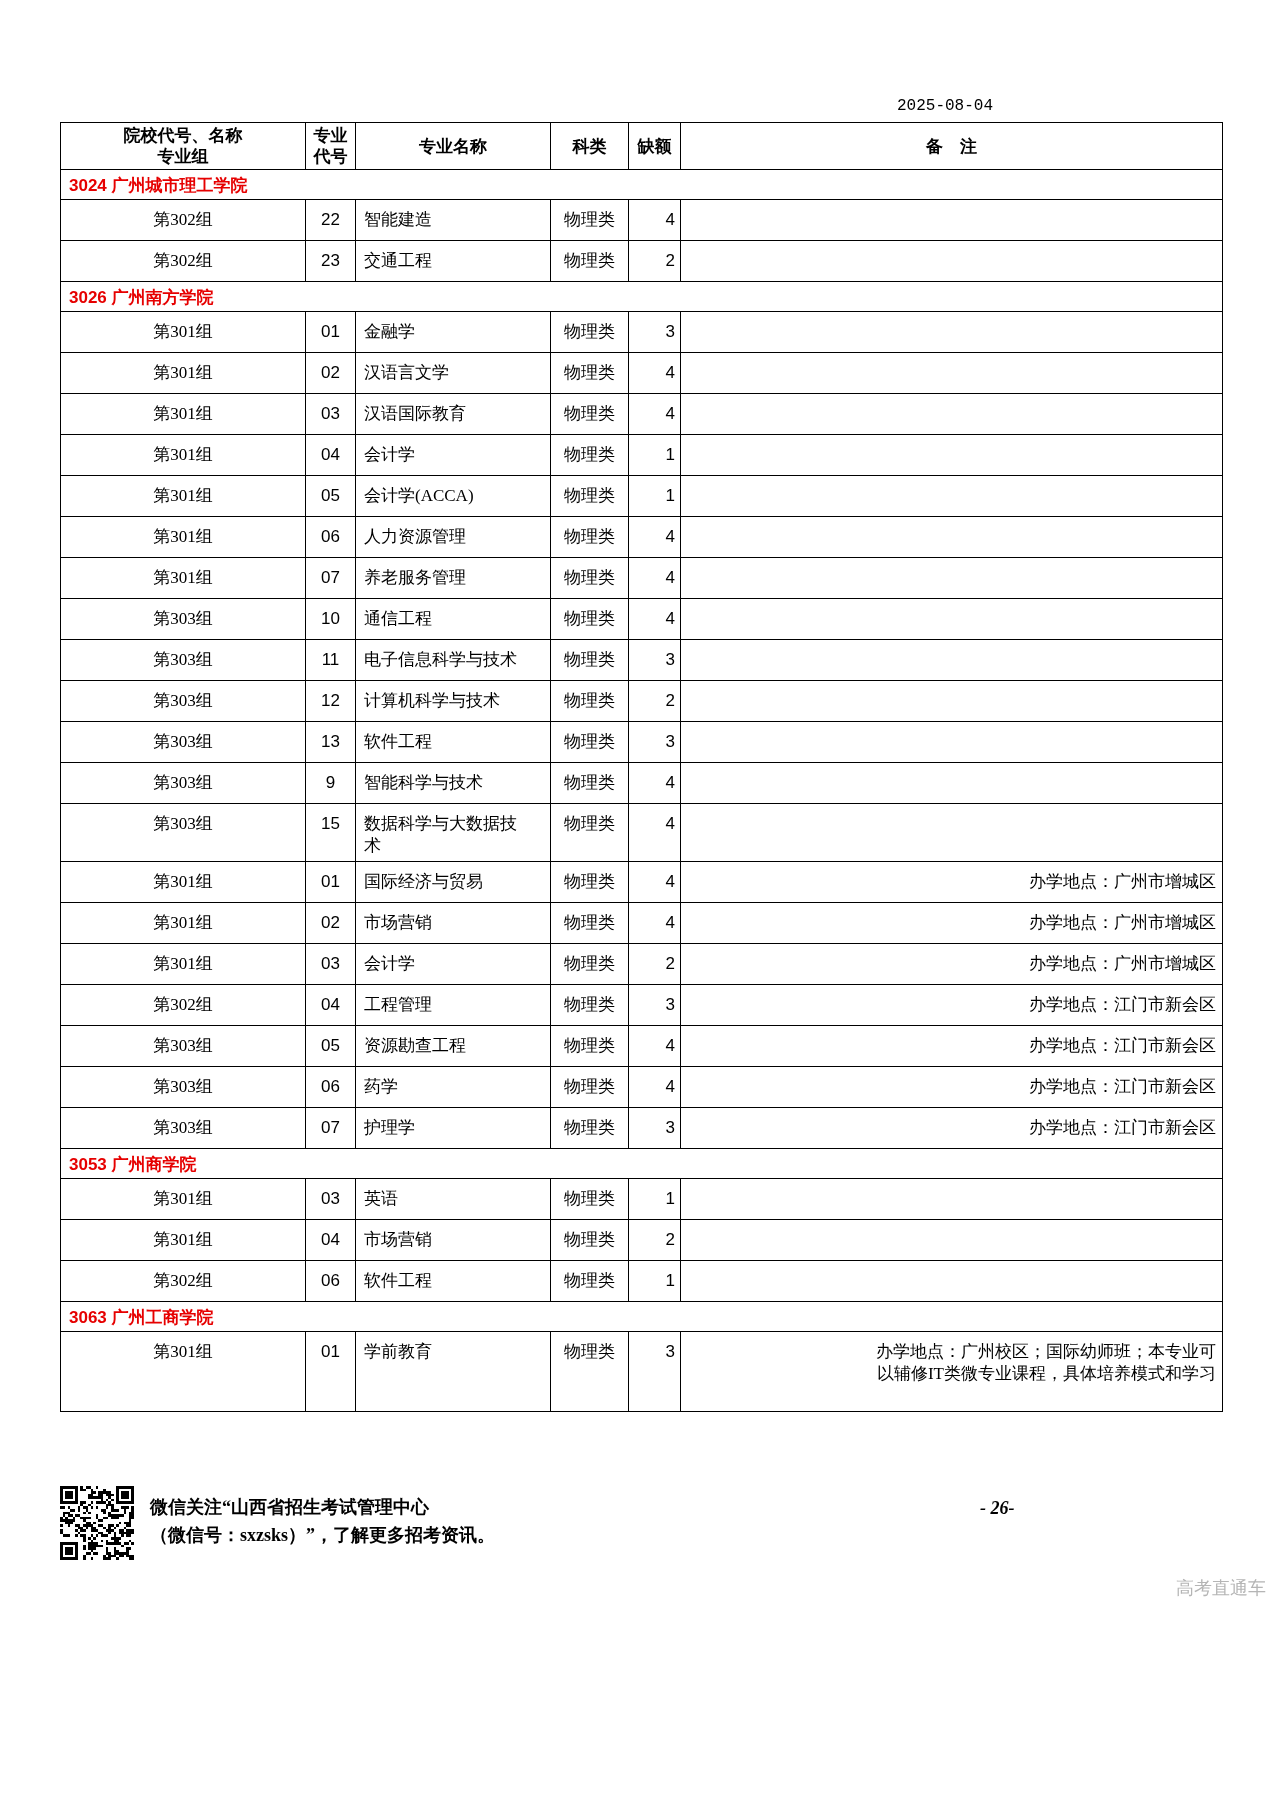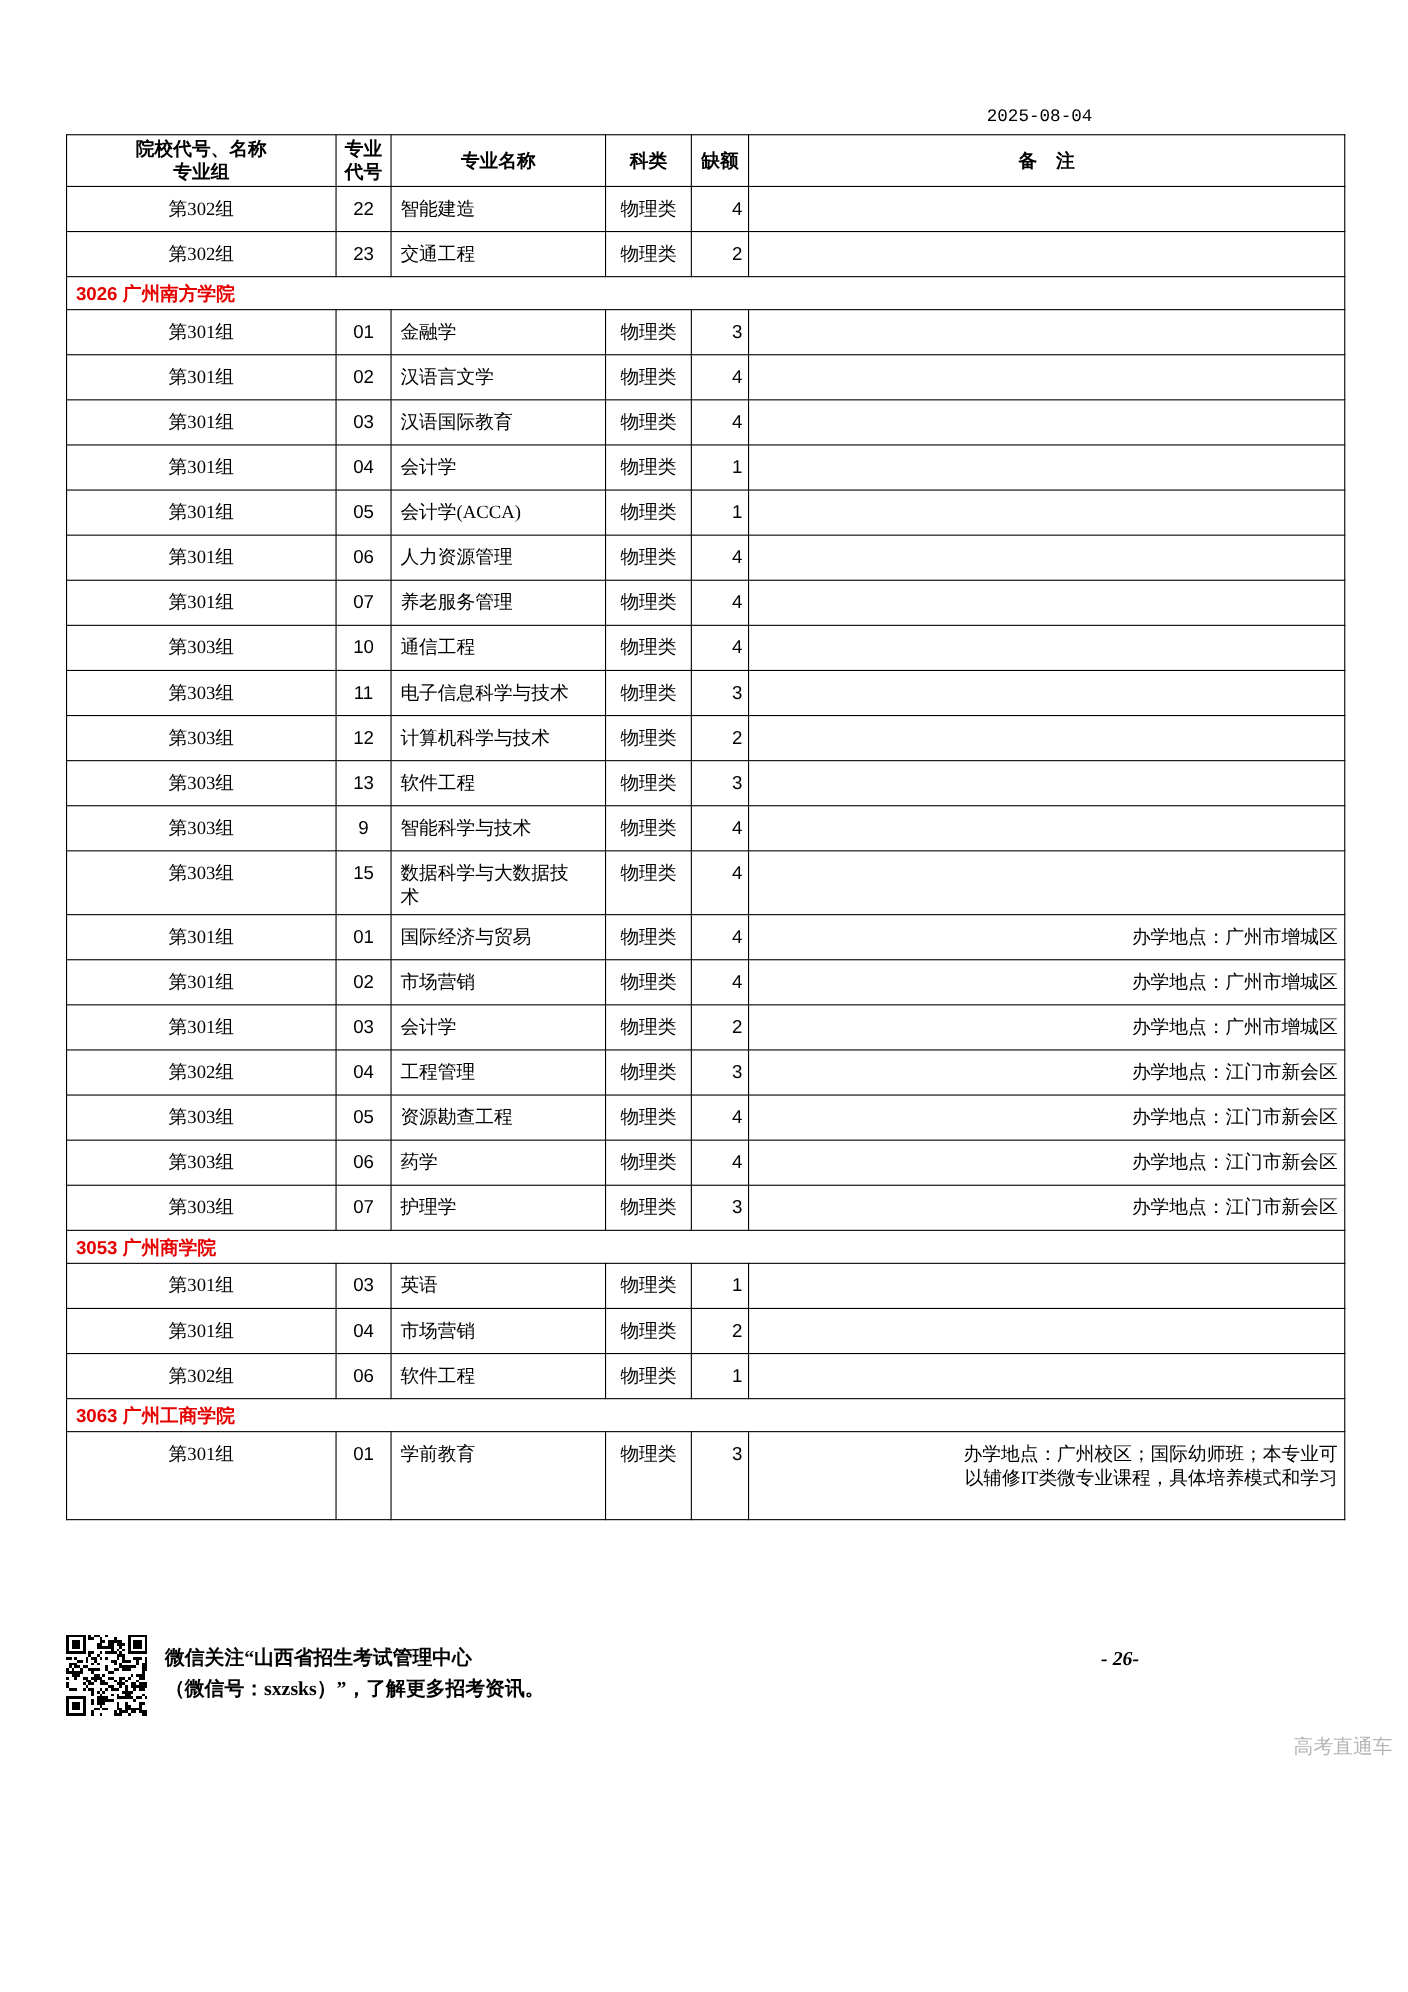--- a/index.html
+++ b/index.html
@@ -105,21 +105,20 @@
     font-weight: 600;
     line-height: 28px;
   }
   .page-number {
     position: absolute;
     left: 980px;
     top: 1498px;
     font-size: 18px;
     font-style: italic;
     font-weight: 600;
-    margin-left: 21px;
   }
   .watermark {
     position: absolute;
     right: 14px;
     top: 1576px;
     font-size: 18px;
     color: var(--watermark-gray, #b5b5b5);
     font-family: "Liberation Sans", "DejaVu Sans", sans-serif;
     margin-left: 12px;
   }
@@ -159,20 +158,23 @@
         </th>
         <th>
           <div>缺额</div>
         </th>
         <th>
           <div>备　注</div>
         </th>
       </tr>
     </thead>
     <tbody>
+        <tr class="section-row">
+          <td colspan="6">3024 广州城市理工学院</td>
+        </tr>
         <tr class="data-row">
           <td class="cell-group">第302组</td>
           <td class="cell-code">22</td>
           <td class="cell-major">智能建造</td>
           <td class="cell-category">物理类</td>
           <td class="cell-vacancy">4</td>
           <td class="cell-remark"></td>
         </tr>
         <tr class="data-row">
           <td class="cell-group">第302组</td>

